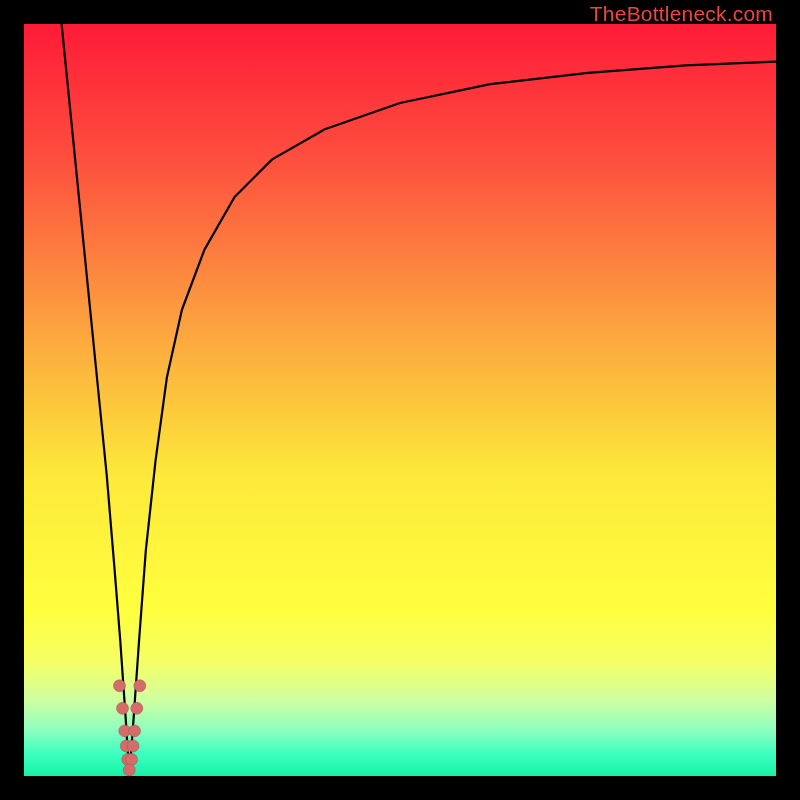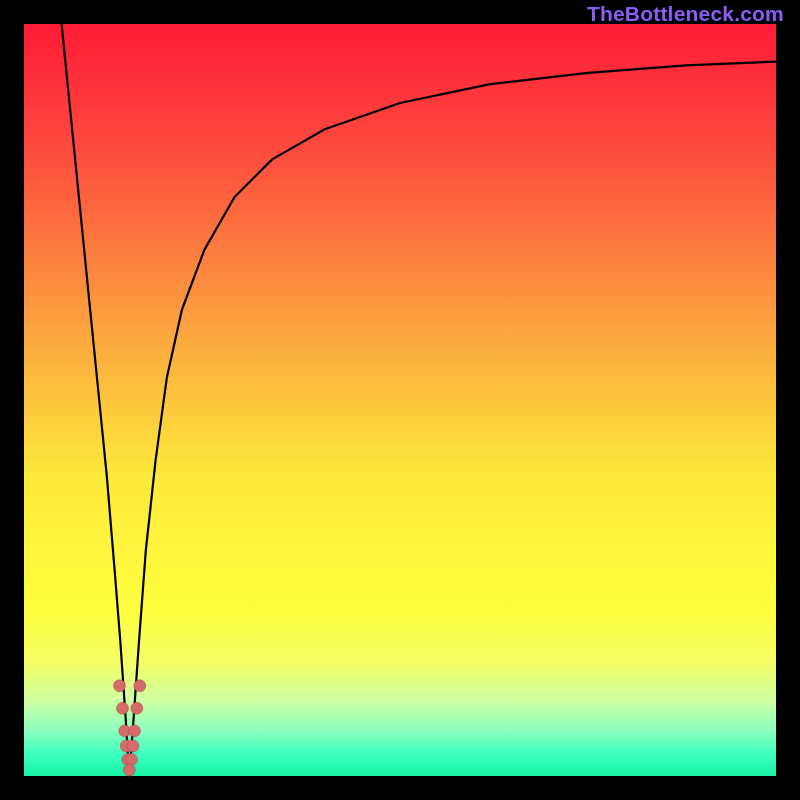--- a/index.html
+++ b/index.html
@@ -21,25 +21,25 @@
     position: absolute;
     left: 24px;
     top: 24px;
     width: 752px;
     height: 752px;
     
   }
   .watermark {
     position: absolute;
     top: 2px;
-    right: 16px;
-    color: #8b5cf6;
+    right: 27px;
+    color: #ef4444;
     font-size: 21px;
     letter-spacing: 0.2px;
-    font-weight: 700;
+    font-weight: 400;
     user-select: none;
   }
   svg.curve {
     position: absolute;
     left: 0; top: 0;
     width: 752px; height: 752px;
     overflow: visible;
   }
 </style>
 </head>

